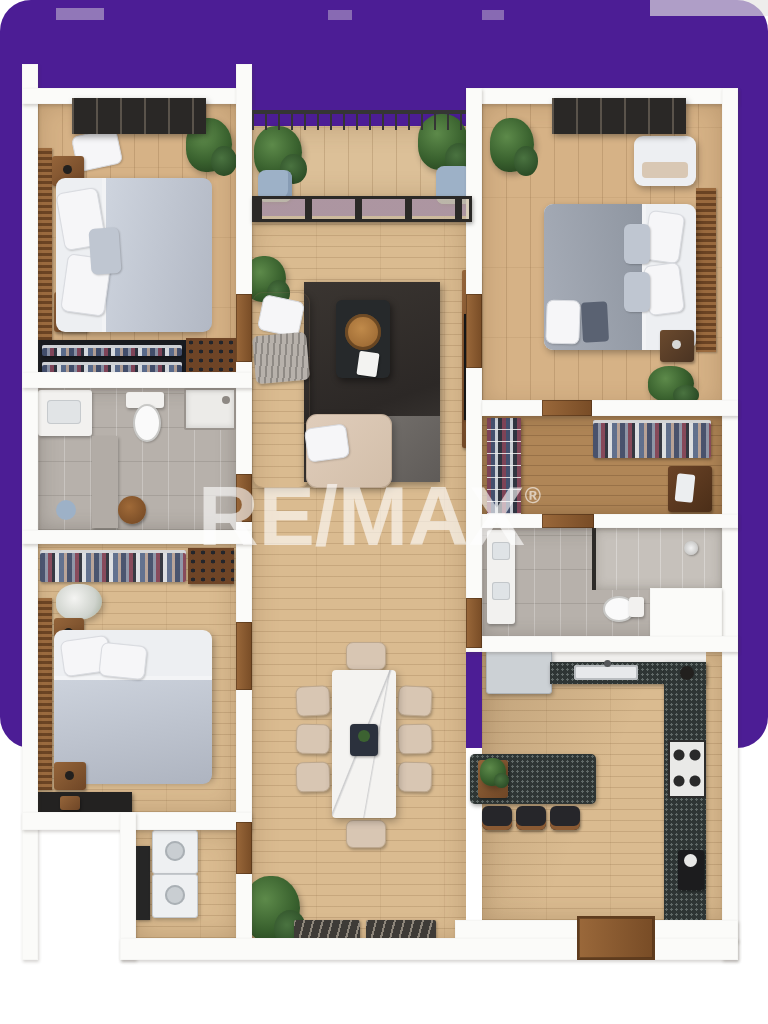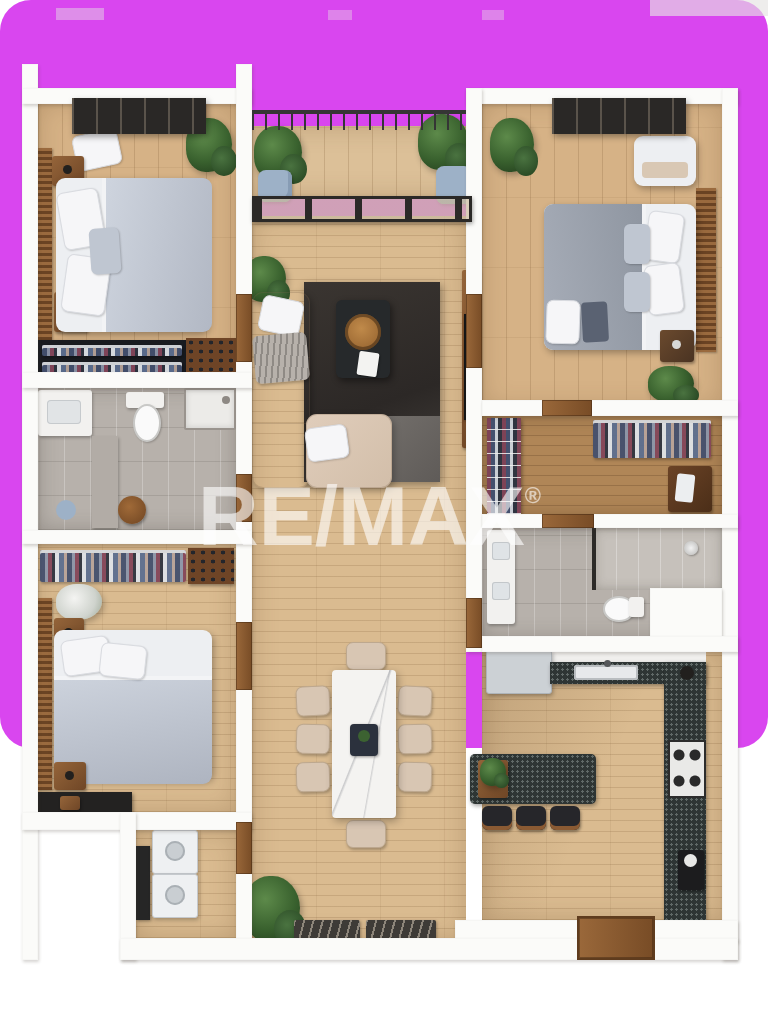--- a/index.html
+++ b/index.html
@@ -1,17 +1,17 @@
 <!DOCTYPE html>
 <html><head>
 <meta charset="utf-8">
 <style>
   html,body{margin:0;padding:0;background:#ffffff;width:768px;height:1024px;overflow:hidden;
     font-family:"Liberation Sans",sans-serif;}
-  .plan{position:relative;width:768px;height:748px;background:#d946ef;border-radius:31px;}
+  .plan{position:relative;width:768px;height:748px;background:#4c1d95;border-radius:31px;}
   .abs{position:absolute;}
   
   .wall{position:absolute;background:#fbfbf9;
     box-shadow:1px 2px 3px rgba(70,60,50,.22), inset 0 0 0 1px rgba(0,0,0,.02);}
   .woodv{position:absolute;background-color:#d6b286;
     background-image:repeating-linear-gradient(90deg,rgba(122,88,50,.22) 0 1px,transparent 1px 24px),
       repeating-linear-gradient(0deg,rgba(122,88,50,.10) 0 1px,transparent 1px 70px);
     box-shadow:inset 0 0 26px rgba(96,64,30,.25);}
   .woodh{position:absolute;background-color:#dabb90;
     background-image:repeating-linear-gradient(0deg,rgba(122,88,50,.20) 0 1px,transparent 1px 11px),

